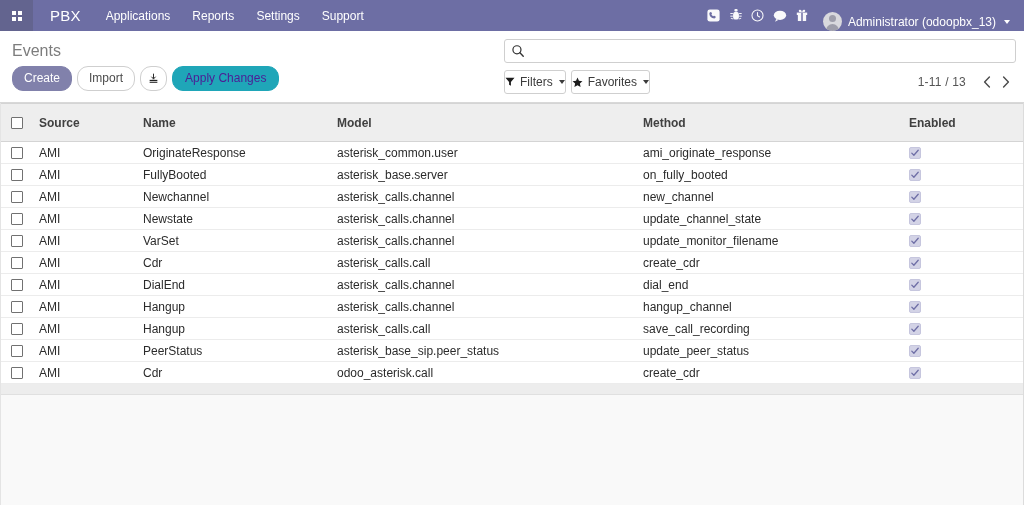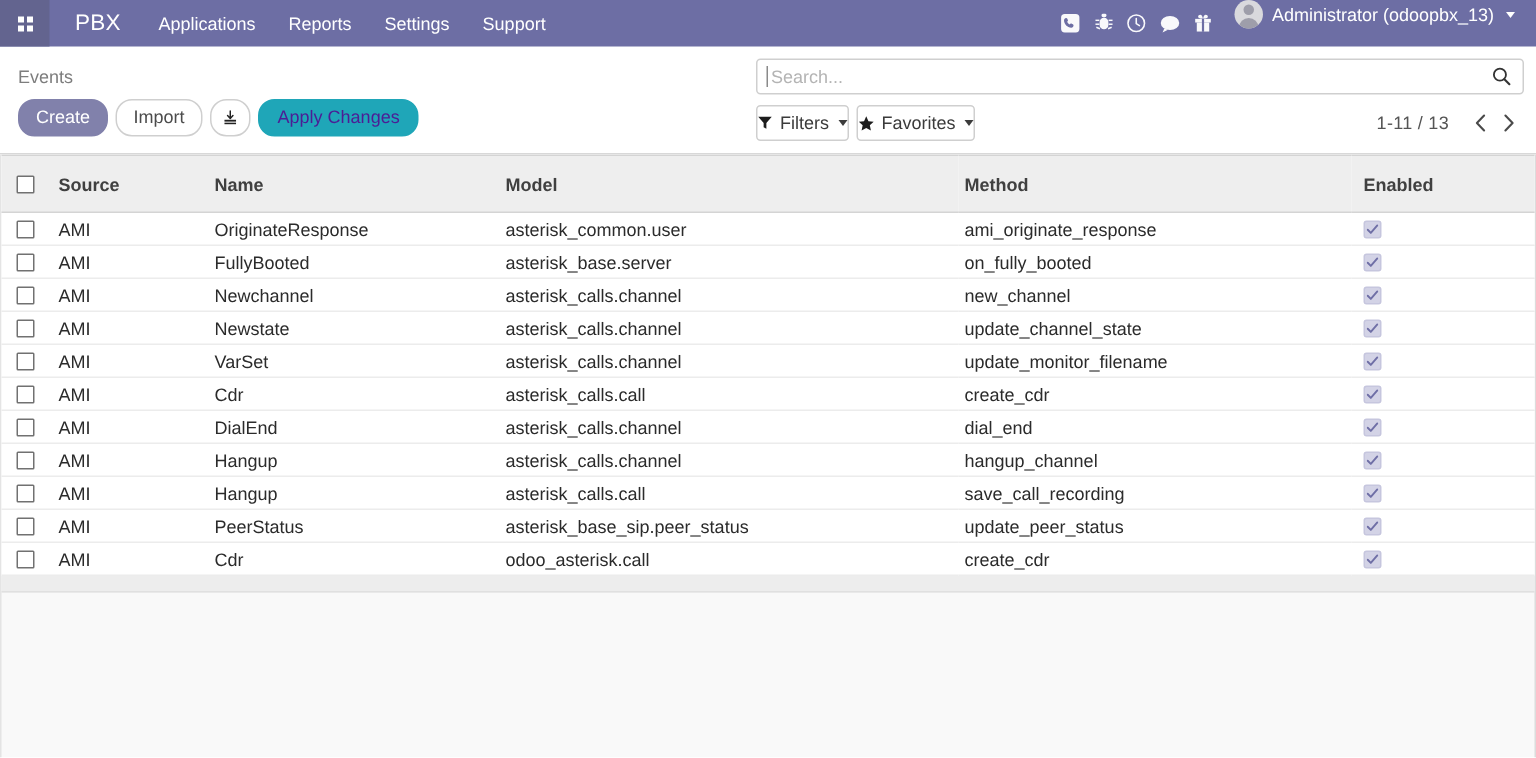--- a/index.html
+++ b/index.html
@@ -53,21 +53,21 @@
     padding: 0 11px;
     font-size: 12px;
     color: #ffffff;
     cursor: pointer;
     white-space: nowrap;
   }
 
   .nav-right {
     margin-left: auto;
     display: flex;
-    align-items: flex-start;
+    align-items: flex-end;
     padding-right: 10px;
   }
   .sys-icon {
     width: 22px; height: 31px;
     display: flex; align-items: center; justify-content: center;
     cursor: pointer;
     opacity: .96;
   }
   .sys-icon svg { display: block; }
   .user-menu {
@@ -112,21 +112,21 @@
   
   .control-panel {
     background: #ffffff;
     border-bottom: 1px solid #d8d8d8;
     padding: 0 8px 0 12px;
     position: relative;
     height: 72px;
   }
   .cp-row-top { display: flex; align-items: flex-start; }
   .page-title {
-    font-size: 12px;
+    font-size: 16px;
     color: #7d7d7d;
     font-weight: 400;
     padding-top: 11px;
     line-height: 18px;
   }
 
   .btn-row { display: flex; align-items: center; gap: 5px; margin-top: 6px; }
   .btn {
     font-family: "Liberation Sans", sans-serif;
     font-size: 12px;
@@ -386,21 +386,20 @@
           <path d="M7 0.6v6.2M7 8.2 4.2 5.2M7 8.2 9.8 5.2" stroke="#222" stroke-width="1.5" fill="none" stroke-linecap="round" stroke-linejoin="round"></path>
           <rect x="1" y="9.6" width="12" height="1.9" fill="#222"></rect>
           <rect x="1" y="12.6" width="12" height="1.6" fill="#222"></rect>
         </svg>
     </button>
     <button class="btn btn-teal">Apply Changes</button>
   </div>
 
   <div class="search-area">
     <div class="search-box">
-      <span class="placeholder">Search...</span>
       <span class="search-icon">
         <svg width="14" height="14" viewBox="0 0 16 16">
             <circle cx="6.8" cy="6.6" r="4.6" fill="none" stroke="#333" stroke-width="1.4"></circle>
             <path d="M10.2 10.1 14 13.9" stroke="#333" stroke-width="1.6" stroke-linecap="round"></path>
           </svg>
       </span>
     </div>
 
     <div class="filter-row">
       <div class="filter-btns">

